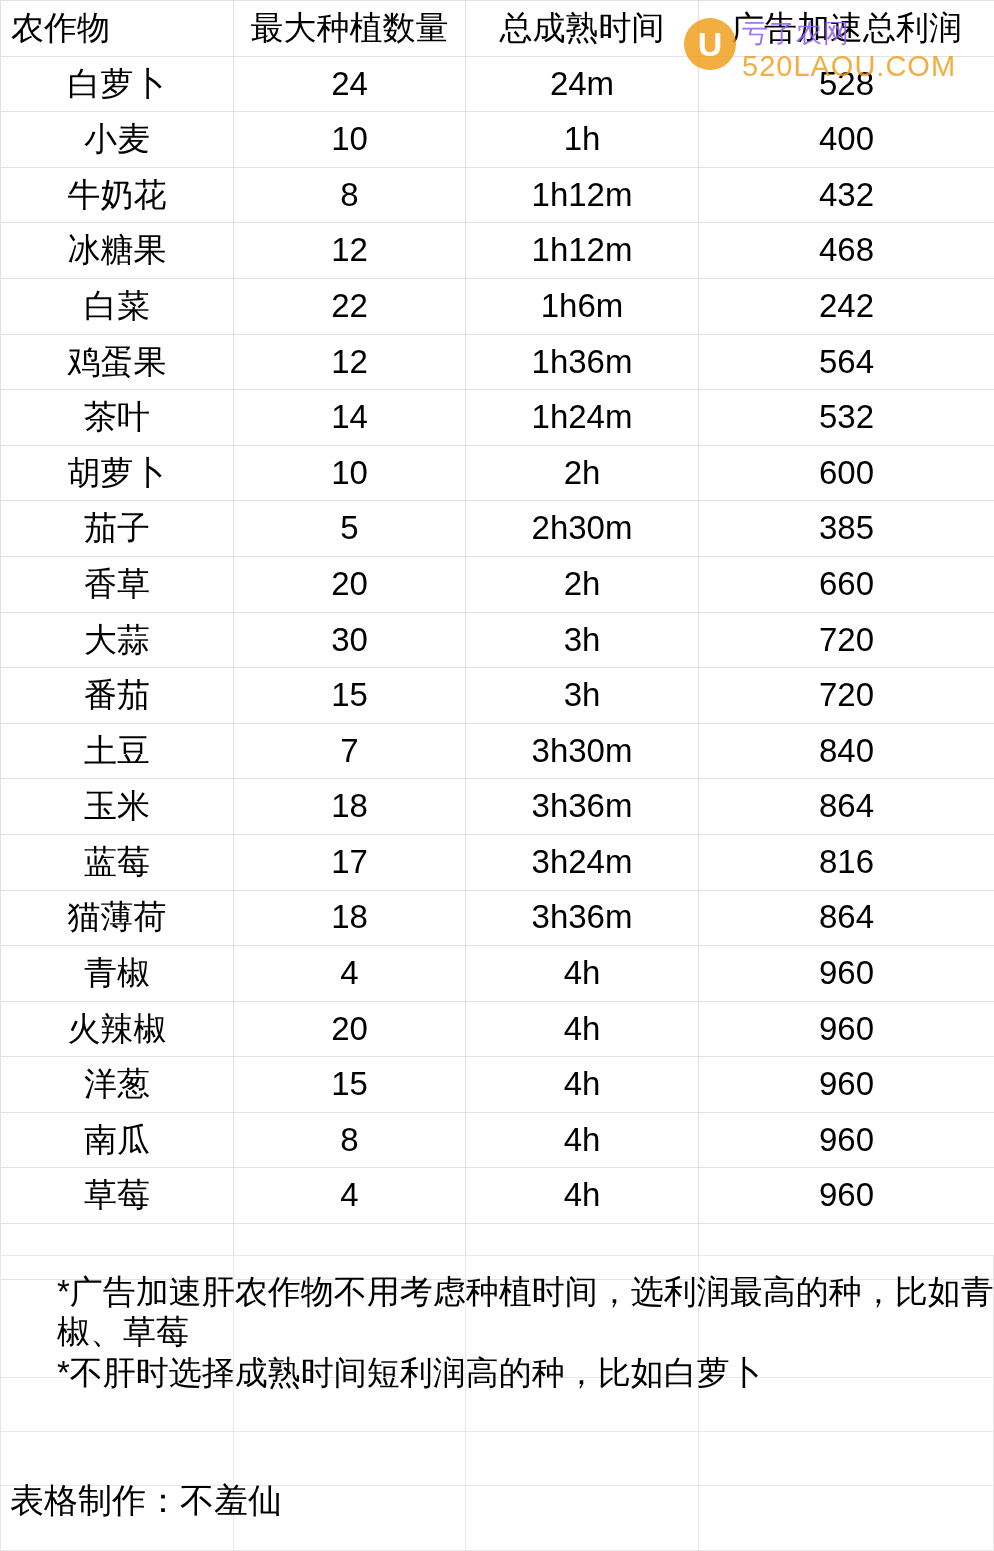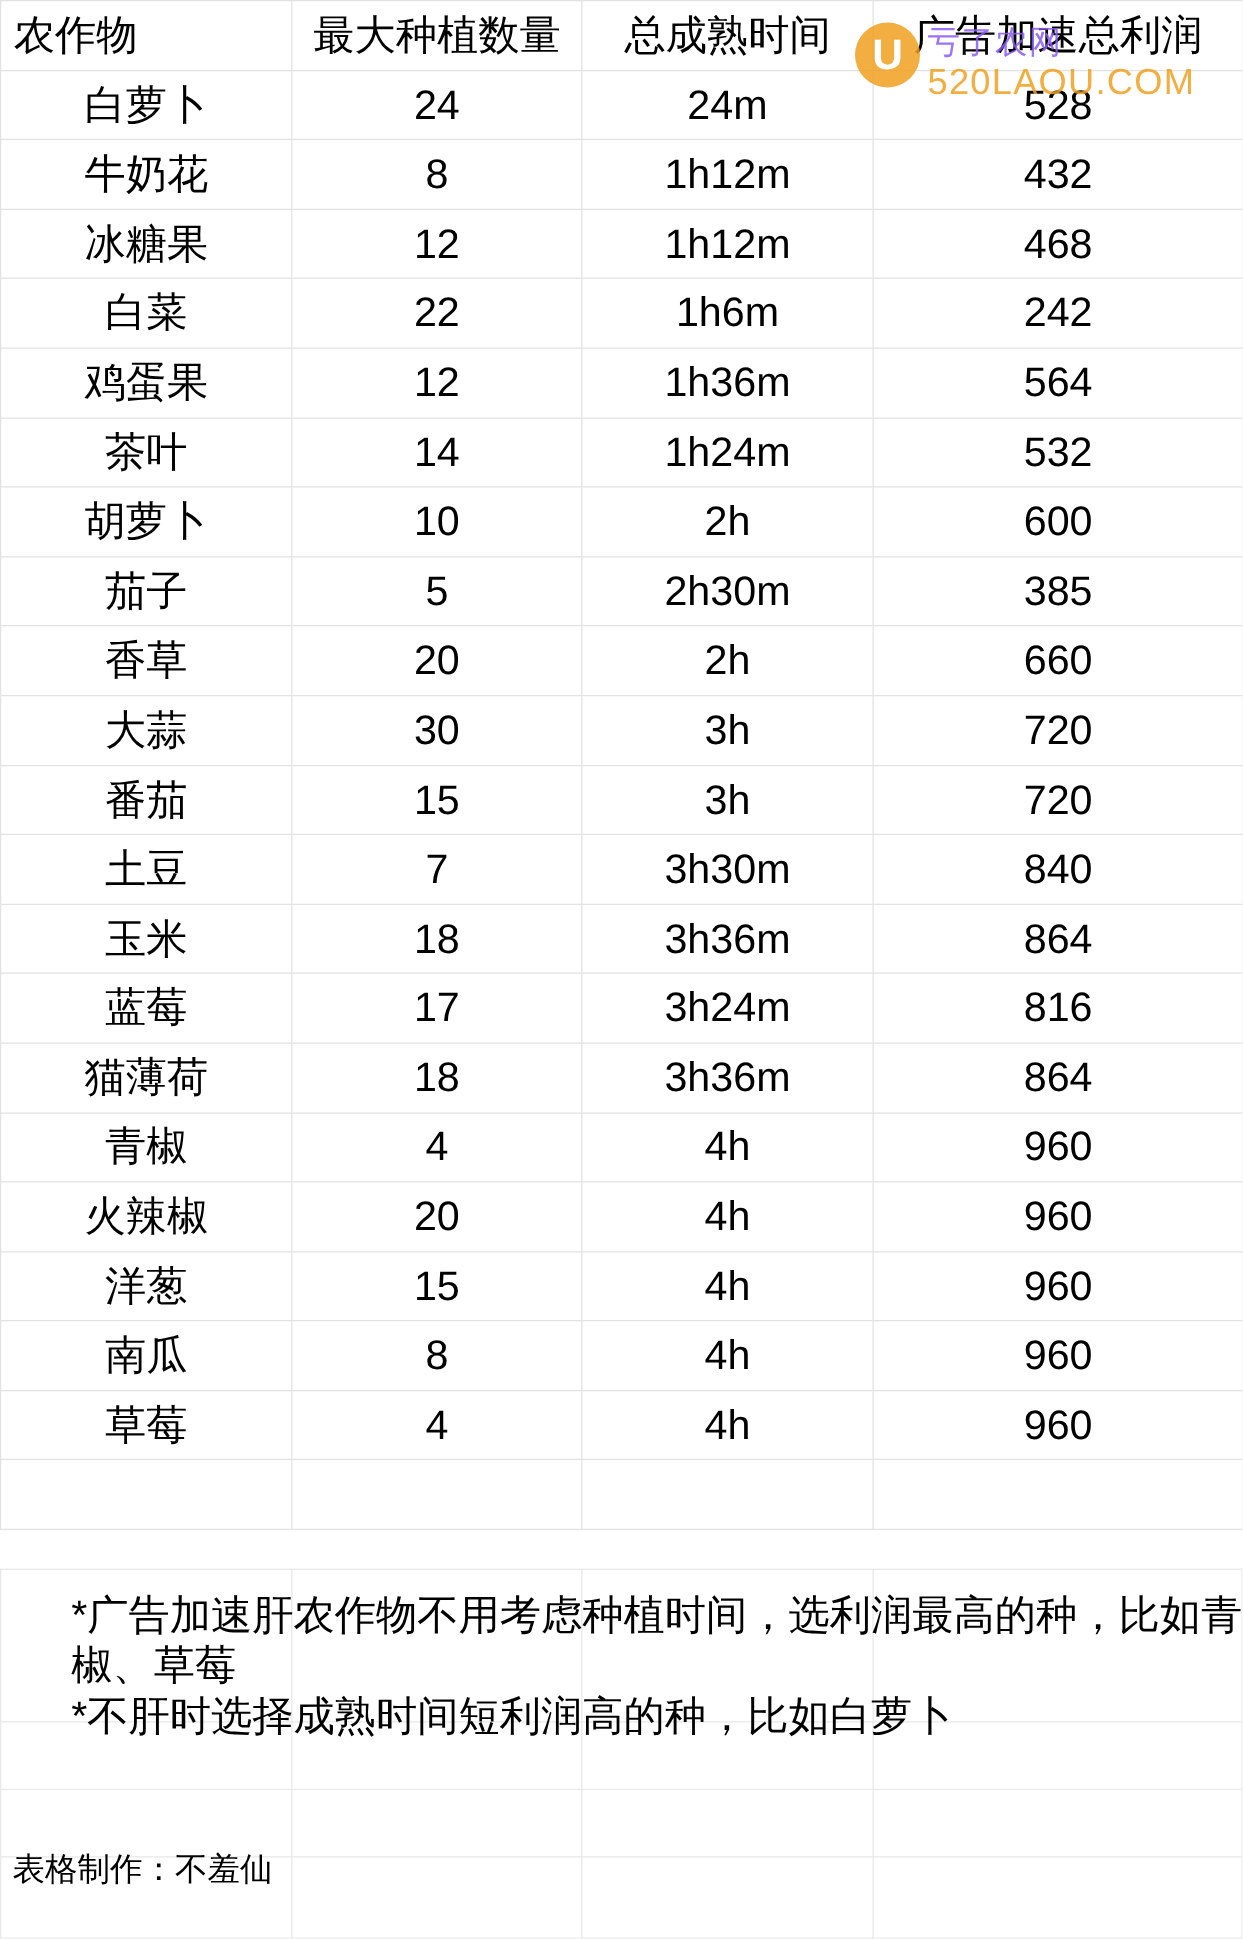--- a/index.html
+++ b/index.html
@@ -71,21 +71,21 @@
     font-size: 33px;
     line-height: 1.22;
     padding-left: 10px;
     width: 960px;
     white-space: normal;
   }
   .credit {
     position: absolute;
     left: 0;
     top: 1478px;
-    font-size: 26px;
+    font-size: 34px;
     padding-left: 10px;
   }
   
   .note-grid {
     position: absolute;
     left: 0;
     top: 1255px;
     width: 994px;
     height: 296px;
   }
@@ -171,20 +171,26 @@
         <td class="num">广告加速总利润</td>
       </tr>
 
       <tr>
         <td class="name">白萝卜</td>
         <td class="num">24</td>
         <td class="num">24m</td>
         <td class="num">528</td>
       </tr>
       <tr>
+        <td class="name">小麦</td>
+        <td class="num">10</td>
+        <td class="num">1h</td>
+        <td class="num">400</td>
+      </tr>
+      <tr>
         <td class="name">牛奶花</td>
         <td class="num">8</td>
         <td class="num">1h12m</td>
         <td class="num">432</td>
       </tr>
       <tr>
         <td class="name">冰糖果</td>
         <td class="num">12</td>
         <td class="num">1h12m</td>
         <td class="num">468</td>

